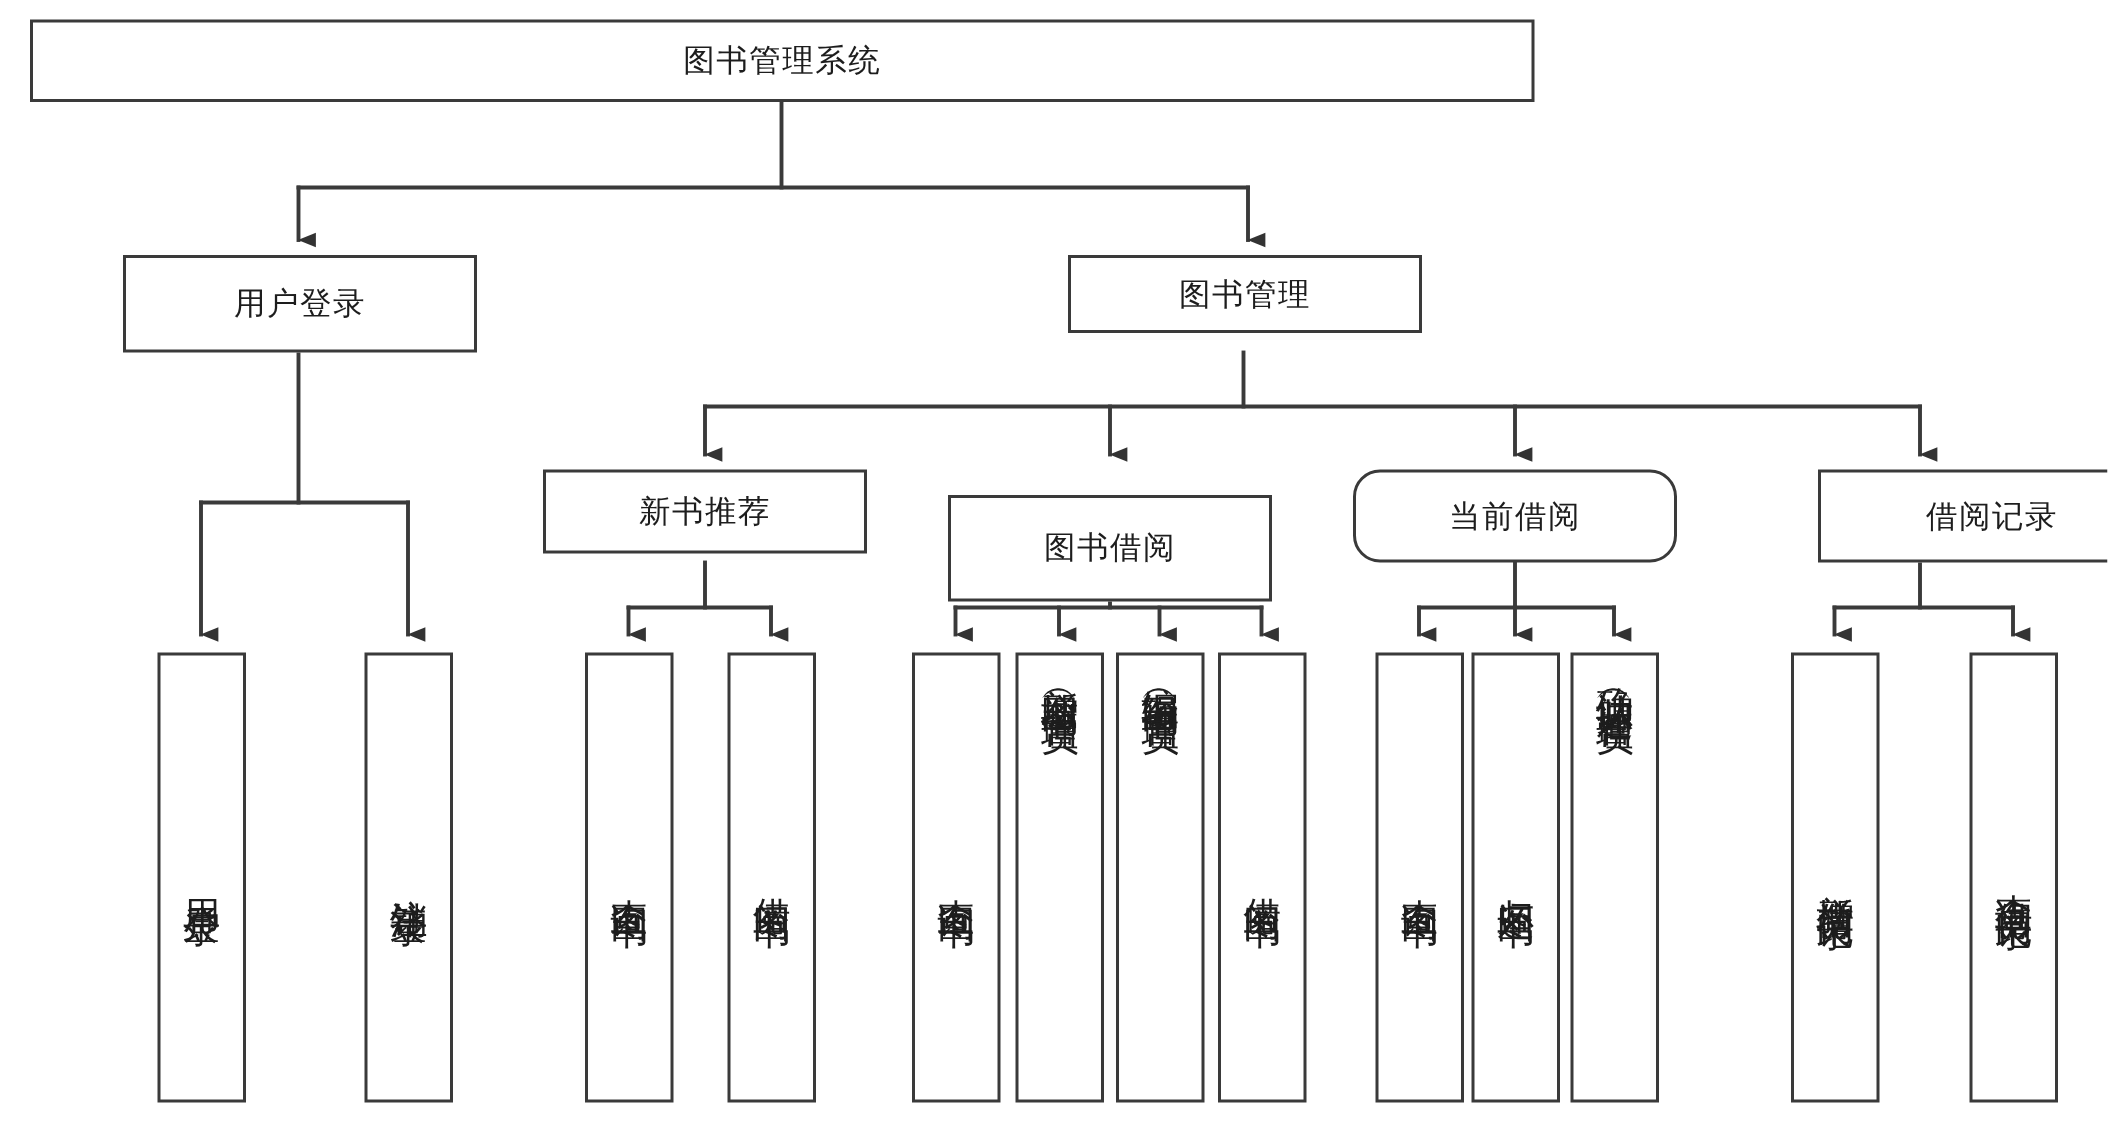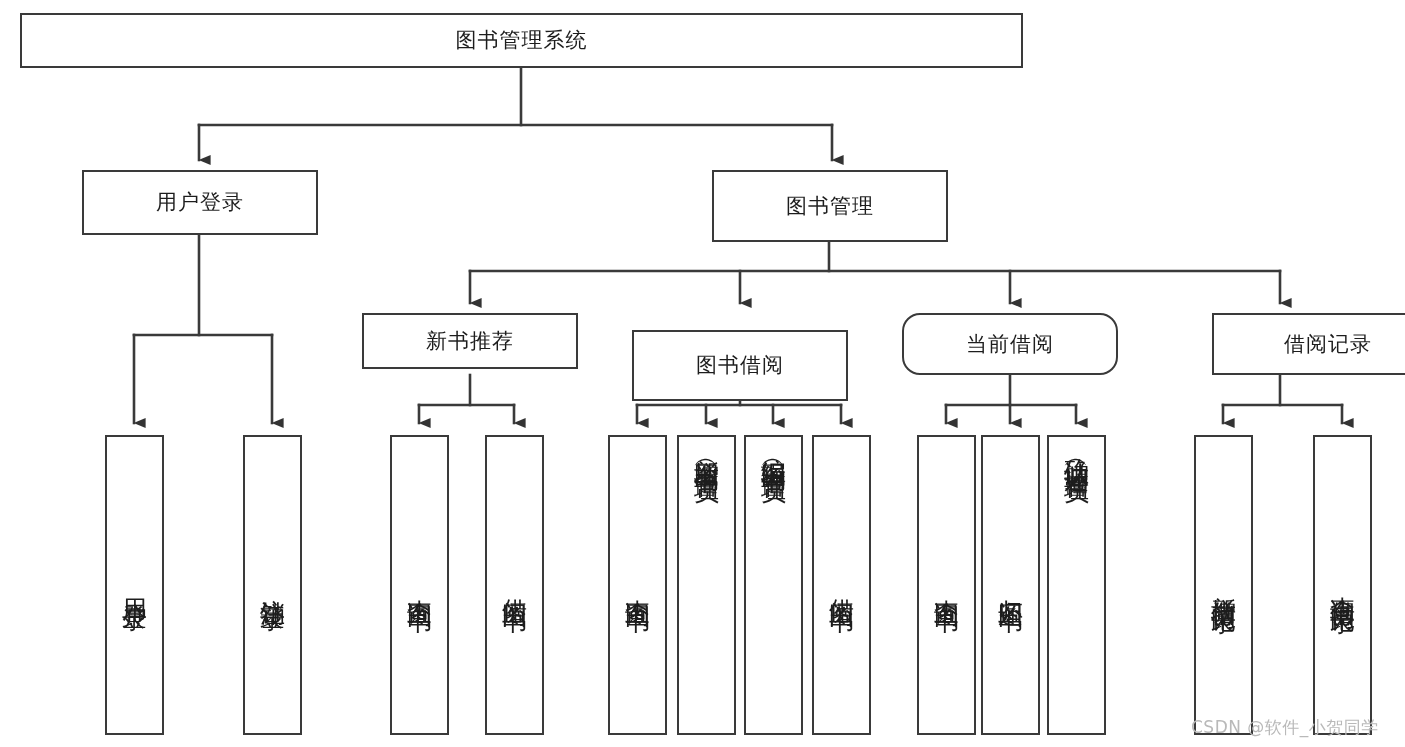--- a/index.html
+++ b/index.html
@@ -128,21 +128,21 @@
     </g>
   </svg>
 
   <div class="node horiz" style="left:20px; top:13px; width:1003px; height:55px;">
     <span class="node-label">图书管理系统</span>
   </div>
 
   <div class="node horiz" style="left:82px; top:170px; width:236px; height:65px;">
     <span class="node-label">用户登录</span>
   </div>
-  <div class="node horiz" style="left:712px; top:170px; width:236px; height:72px;">
+  <div class="node horiz" style="left:712px; top:170px; width:236px; height:52px;">
     <span class="node-label">图书管理</span>
   </div>
 
   <div class="node horiz" style="left:362px; top:313px; width:216px; height:56px;">
     <span class="node-label">新书推荐</span>
   </div>
   <div class="node horiz" style="left:632px; top:330px; width:216px; height:71px;">
     <span class="node-label">图书借阅</span>
   </div>
   <div class="node horiz" style="left:902px; top:313px; width:216px; height:62px;border-radius:18px;">
@@ -189,15 +189,14 @@
     <span class="node-label">确认归还（管理员）</span>
   </div>
 
   <div class="node vert mid-aligned" style="left:1194px; top:435px; width:59px; height:300px;">
     <span class="node-label">新增借阅记录</span>
   </div>
   <div class="node vert mid-aligned" style="left:1313px; top:435px; width:59px; height:300px;">
     <span class="node-label">查询借阅记录</span>
   </div>
 
-  <div id="watermark" style="left:1191px; top:716px;">CSDN @软件_小贺同学</div>
 
 </div>
 
 </body></html>

